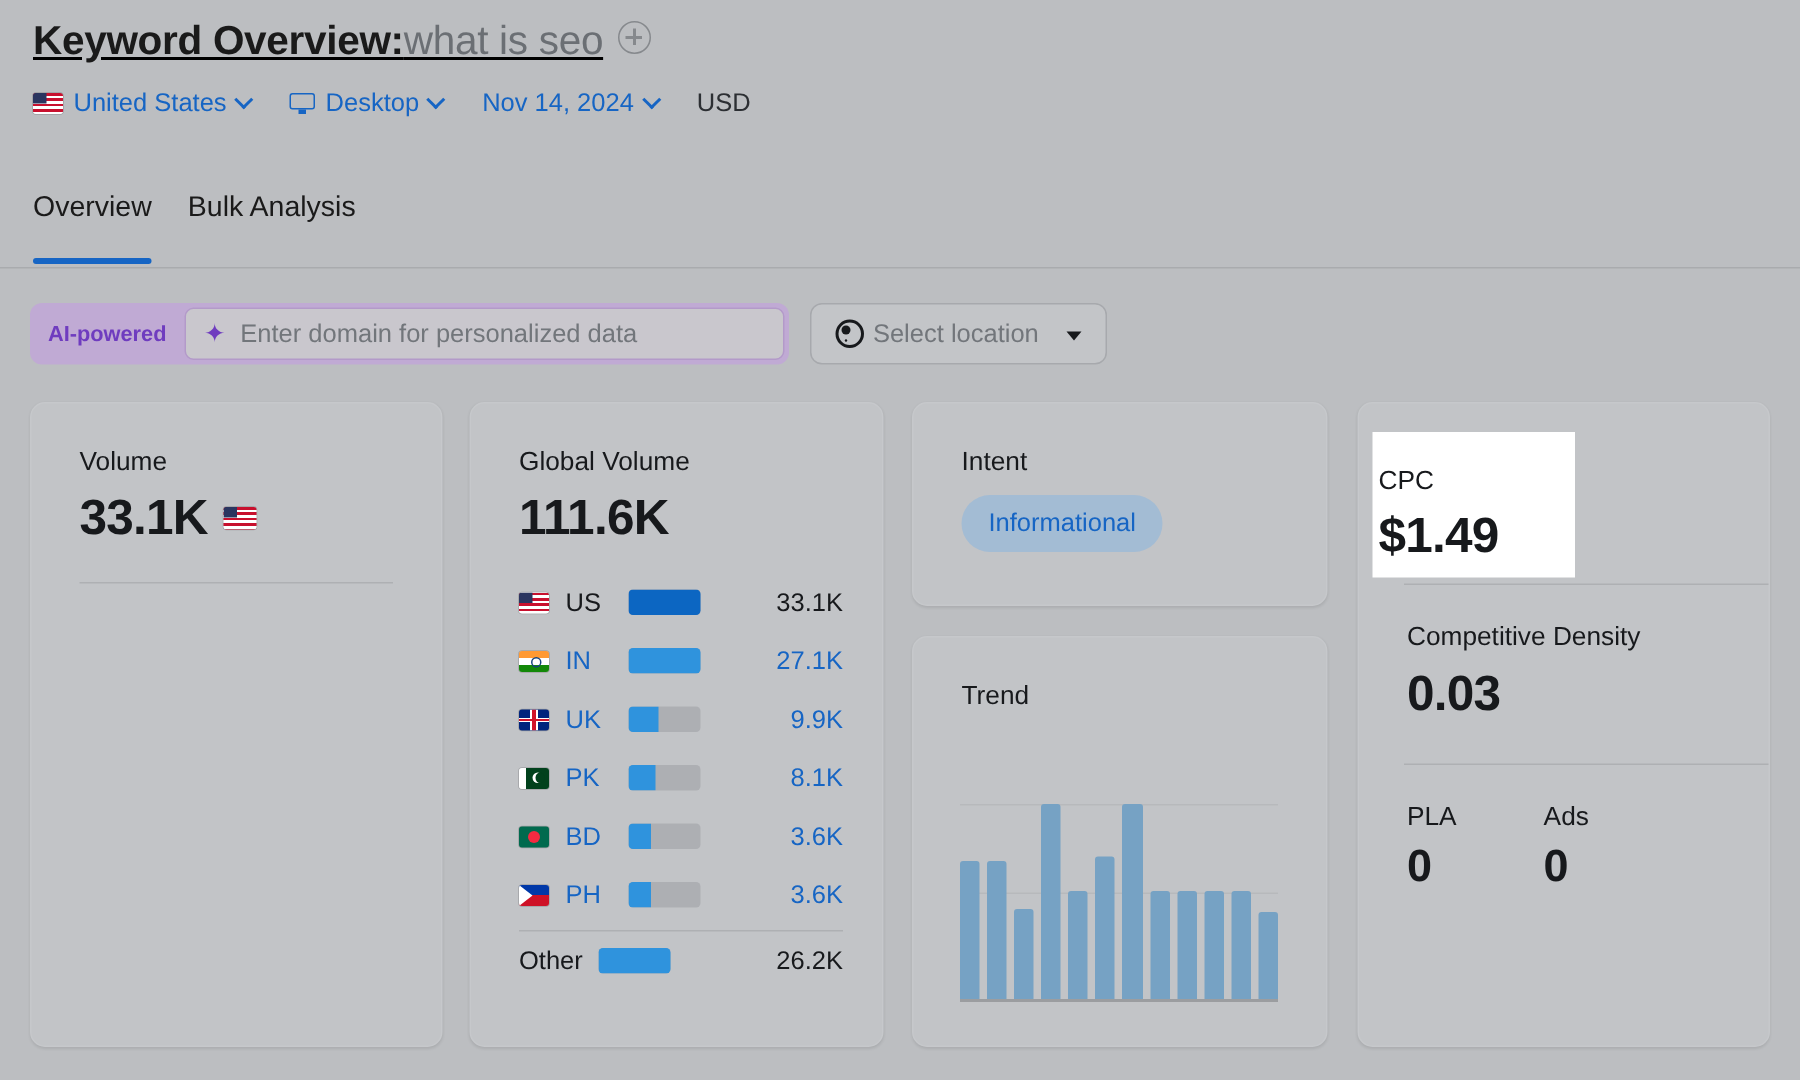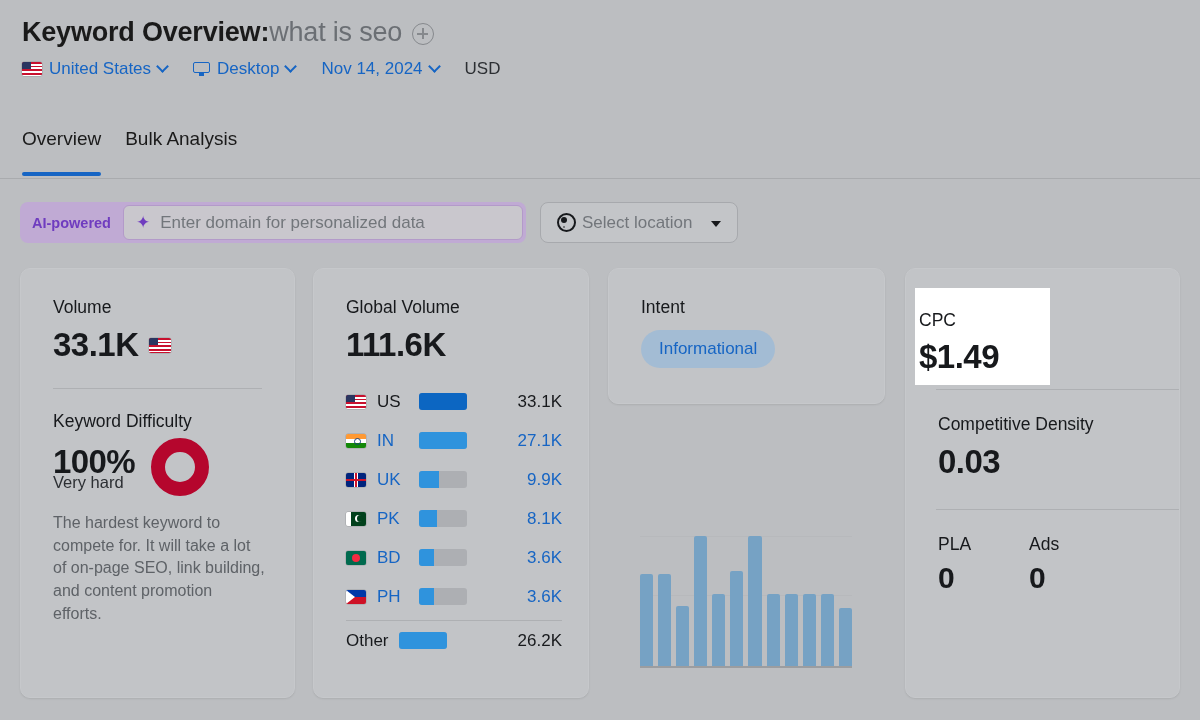--- a/index.html
+++ b/index.html
@@ -6,21 +6,21 @@
   html, body {
     width: 1200px; height: 720px;
     background: #bcbec1;
     font-family: "Liberation Sans", sans-serif;
     overflow: hidden;
   }
   .page { position: relative; width: 1200px; height: 720px; }
 
   
   .header { position: absolute; left: 22px; top: 12px; }
-  .title-row { display: flex; align-items: center; gap: 0; height: 40px; }
+  .title-row { display: flex; gap: 0; height: 40px; text-decoration: underline; }
   .title-main {
     font-size: 27px; font-weight: bold; color: #1a1a1a; letter-spacing: -0.2px;
   }
   .title-kw {
     font-size: 27px; color: #6b6f74; letter-spacing: -0.2px;
   }
   .plus-circle {
     margin-left: 10px; width: 22px; height: 22px; border-radius: 50%;
     border: 1.6px solid #86898d; position: relative; display: inline-block;
     top: 2px;
@@ -319,31 +319,20 @@
 
   <div class="card" id="card-volume">
     <div class="card-pad">
       <div class="metric-label">Volume</div>
       <div class="metric-value">
         <span>33.1K</span>
         <span class="flag flag-us" style="width:22px;height:15px;"></span>
       </div>
     </div>
     <div class="divider"></div>
-    <div class="card-pad" style="padding-top:22px;">
-      <div class="metric-label">Keyword Difficulty</div>
-      <div class="kd-row">
-        <div>
-          <div class="kd-num">100%</div>
-          <div class="kd-sub">Very hard</div>
-        </div>
-        <div class="donut"></div>
-      </div>
-      <div class="kd-desc">The hardest keyword to compete for. It will take a lot of on-page SEO, link building, and content promotion efforts.</div>
-    </div>
   </div>
 
   <div class="card" id="card-global">
     <div class="card-pad" style="padding-right:26px;">
       <div class="metric-label">Global Volume</div>
       <div class="metric-value">111.6K</div>
 
       <div class="gv-list" id="gv-list">
           <div class="gv-row">
             <span class="flag flag-us"></span>
@@ -406,20 +395,25 @@
     </div>
   </div>
 
   <div class="card" id="card-intent">
     <div class="card-pad">
       <div class="metric-label">Intent</div>
       <div class="intent-pill">Informational</div>
     </div>
   </div>
 
+  <div class="card" id="card-trend">
+    <div class="card-pad">
+      <div class="metric-label">Trend</div>
+    </div>
+  </div>
   <div class="trend-chart">
     <div class="trend-grid" id="grid-hi" style="top: 19%;"></div>
     <div class="trend-grid" id="grid-lo" style="top: 55%;"></div>
     <div class="trend-bars" id="trend-bars">
         <span style="height: 57%; background: rgb(118, 162, 196);"></span>
         <span style="height: 57%; background: rgb(118, 162, 196);"></span>
         <span style="height: 37%; background: rgb(118, 162, 196);"></span>
         <span style="height: 81%; background: rgb(118, 162, 196);"></span>
         <span style="height: 45%; background: rgb(118, 162, 196);"></span>
         <span style="height: 59%; background: rgb(118, 162, 196);"></span>

